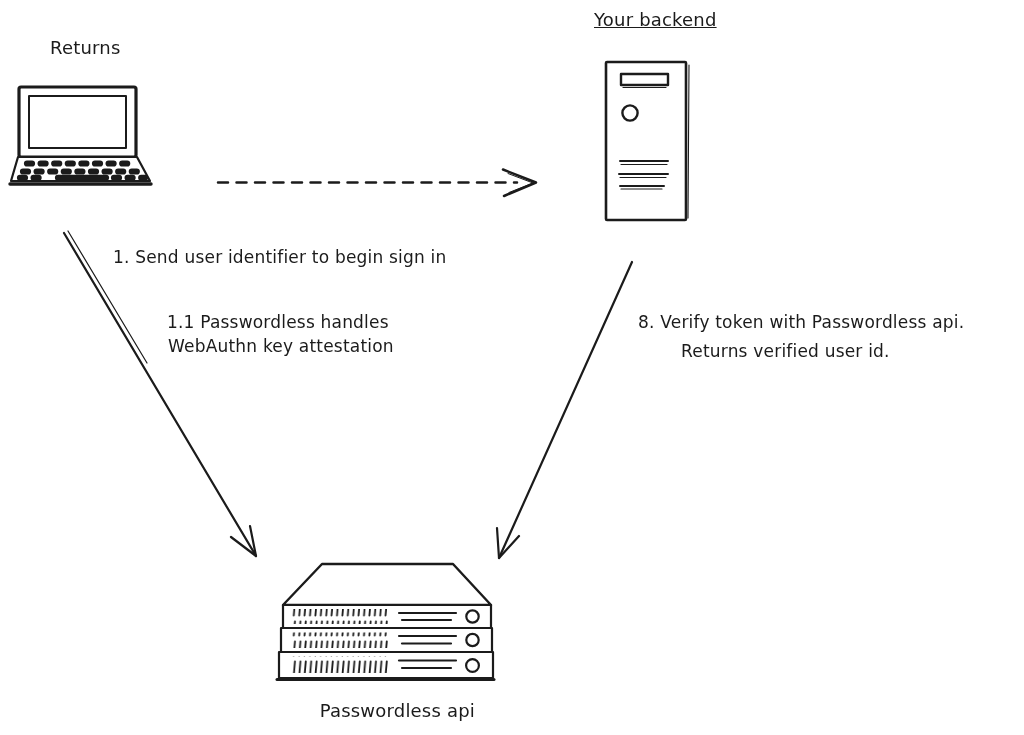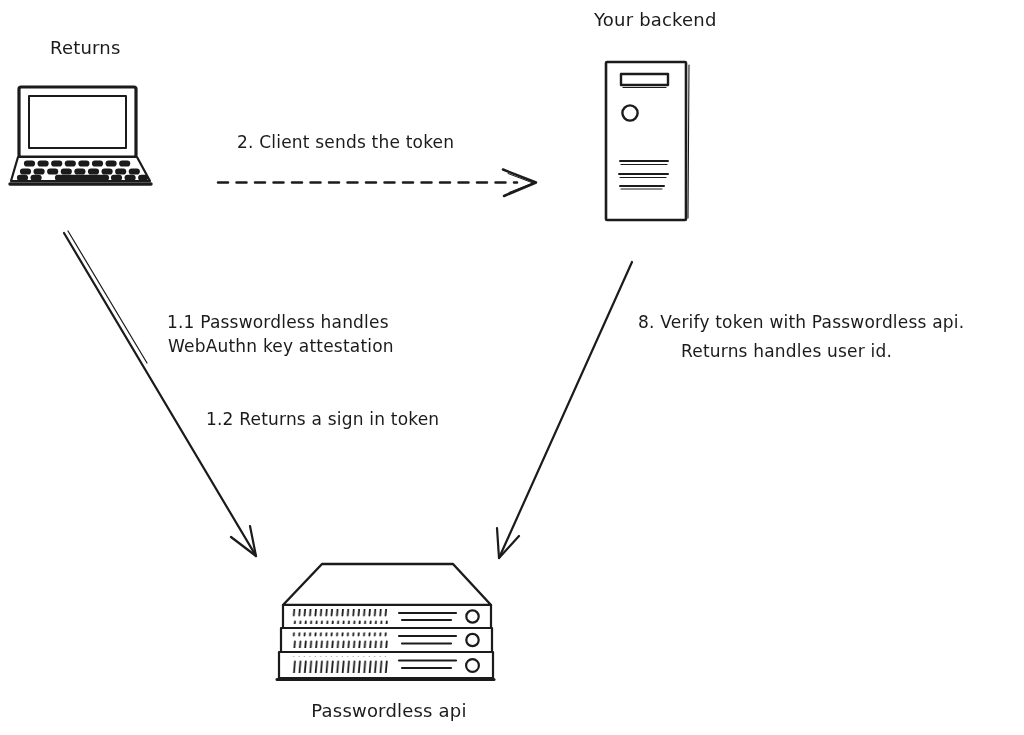--- a/index.html
+++ b/index.html
@@ -90,31 +90,30 @@
     </g>
 
     <g>
       <line class="sk" x1="218" y1="182.5" x2="517" y2="182.5" stroke-width="2.5" stroke-dasharray="10 8.5"></line>
       <path class="sk" d="M503 169.5 L536 182.5 L504 196" stroke-width="2.5"></path>
       <path class="sk" d="M508 173.5 L533 183 L509 192.5" stroke-width="1"></path>
     </g>
   </svg>
 
   <div class="label node-label" style="left:50px; top:37px;">Returns</div>
-  <div class="label node-label" style="left:594px; top:9px;">Your backend</div>
-  <div class="label node-label" style="left:303px; top:700px; width:172px; text-align:center;">Passwordless api</div>
+  <div class="label node-label" style="left:594px; top:9px;text-decoration:underline;">Your backend</div>
+  <div class="label node-label" style="left:303px; top:700px; width:172px; text-align:right;">Passwordless api</div>
 
-  <div class="label msg-label" style="left:237px; top:132px;">2. Client sends the token</div>
 
+  <div class="label msg-label" style="left:113px; top:247px;">1. Send user identifier to begin sign in</div>
 
   <div>
     <div class="label msg-label" style="left:147px; top:312px;margin-left:20px;">1.1 Passwordless handles</div>
     <div class="label msg-label" style="left:144px; top:336px;margin-left:24px;">WebAuthn key attestation</div>
   </div>
 
-  <div class="label msg-label" style="left:206px; top:409px;">1.2 Returns a sign in token</div>
 
   <div>
     <div class="label msg-label" style="left:638px; top:312px;">8. Verify token with Passwordless api.</div>
-    <div class="label msg-label" style="left:681px; top:341px;">Returns handles user id.</div>
+    <div class="label msg-label" style="left:681px; top:341px;">Returns verified user id.</div>
   </div>
 
 </div>
 
 </body></html>

